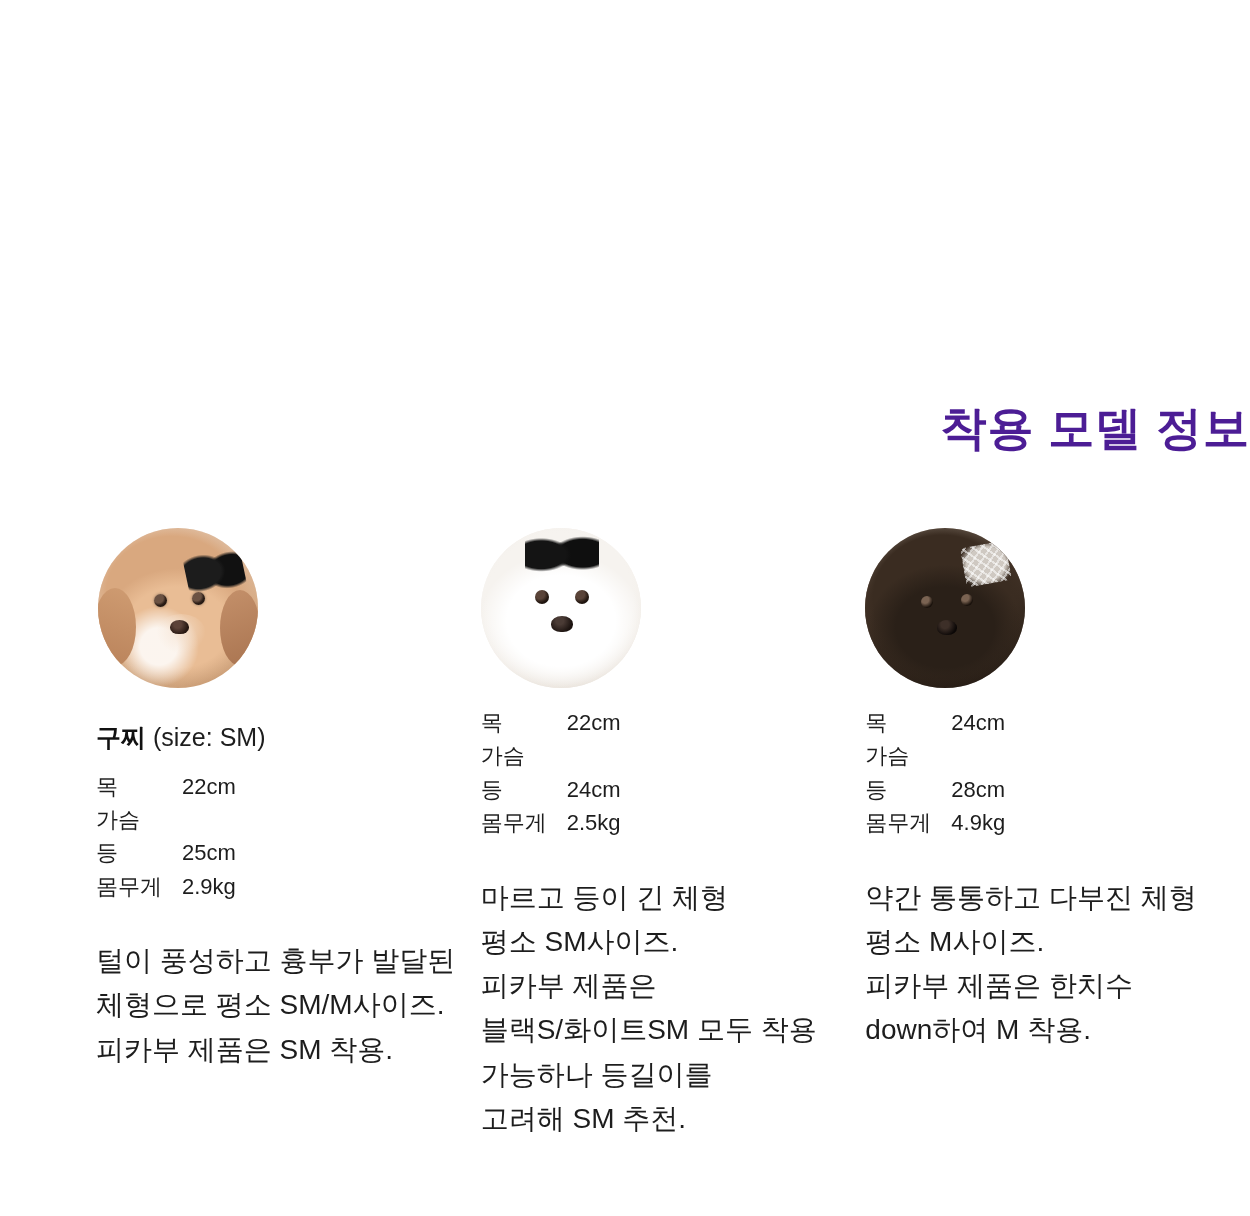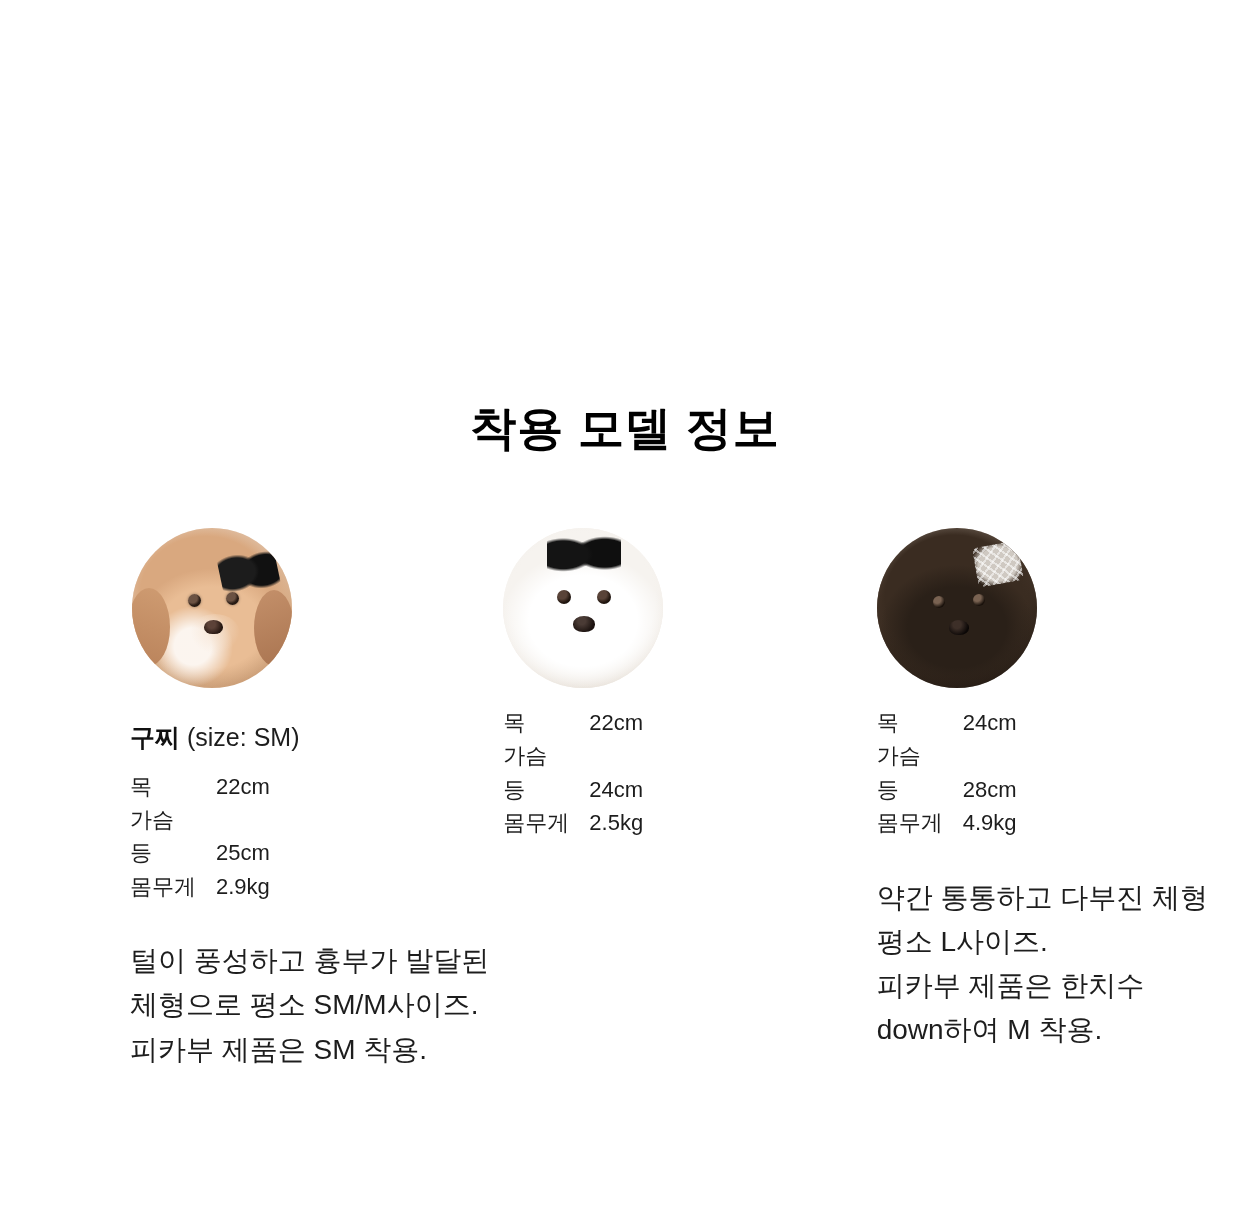--- a/index.html
+++ b/index.html
@@ -11,42 +11,41 @@
     width: 1250px;
     height: 1216px;
     font-family: "Liberation Sans", sans-serif;
     color: #1a1a1a;
     -webkit-font-smoothing: antialiased;
     position: relative;
     overflow: hidden;
   }
 
   .page-title {
-    text-align: center;
+    text-align: right;
     font-size: 46px;
     font-weight: bold;
     letter-spacing: 1px;
-    color: #000000;
+    color: #4c1d95;
     margin: 0;
     position: absolute;
     top: 398px;
     left: 0;
     right: 0;
   }
 
   .models {
     position: absolute;
     top: 528px;
     left: 0;
     right: 0;
     display: flex;
     justify-content: flex-start;
     padding-left: 96px;
     box-sizing: border-box;
-    margin-left: 34px;
   }
 
   .model-col {
     width: 412px;
     box-sizing: border-box;
   }
 
   .avatar {
     width: 160px;
     height: 160px;
@@ -269,20 +268,26 @@
       </div>
       <div class="spec-row">
         <span class="spec-label">등</span>
         <span class="spec-value">24cm</span>
       </div>
       <div class="spec-row">
         <span class="spec-label">몸무게</span>
         <span class="spec-value">2.5kg</span>
       </div>
     </div>
+    <div class="desc">마르고 등이 긴 체형
+평소 SM사이즈.
+피카부 제품은
+블랙S/화이트SM 모두 착용
+가능하나 등길이를
+고려해 SM 추천.</div>
   </div>
 
   <div class="model-col col-3">
     <div class="avatar dog3">
       <div class="photo">
         <div class="eye-l"></div>
         <div class="eye-r"></div>
         <div class="nose"></div>
         <div class="bow"></div>
       </div>
@@ -298,18 +303,18 @@
       <div class="spec-row">
         <span class="spec-label">등</span>
         <span class="spec-value">28cm</span>
       </div>
       <div class="spec-row">
         <span class="spec-label">몸무게</span>
         <span class="spec-value">4.9kg</span>
       </div>
     </div>
     <div class="desc">약간 통통하고 다부진 체형
-평소 L사이즈.
+평소 M사이즈.
 피카부 제품은 한치수
 down하여 M 착용.</div>
   </div>
 
 </div>
 
 </body></html>

